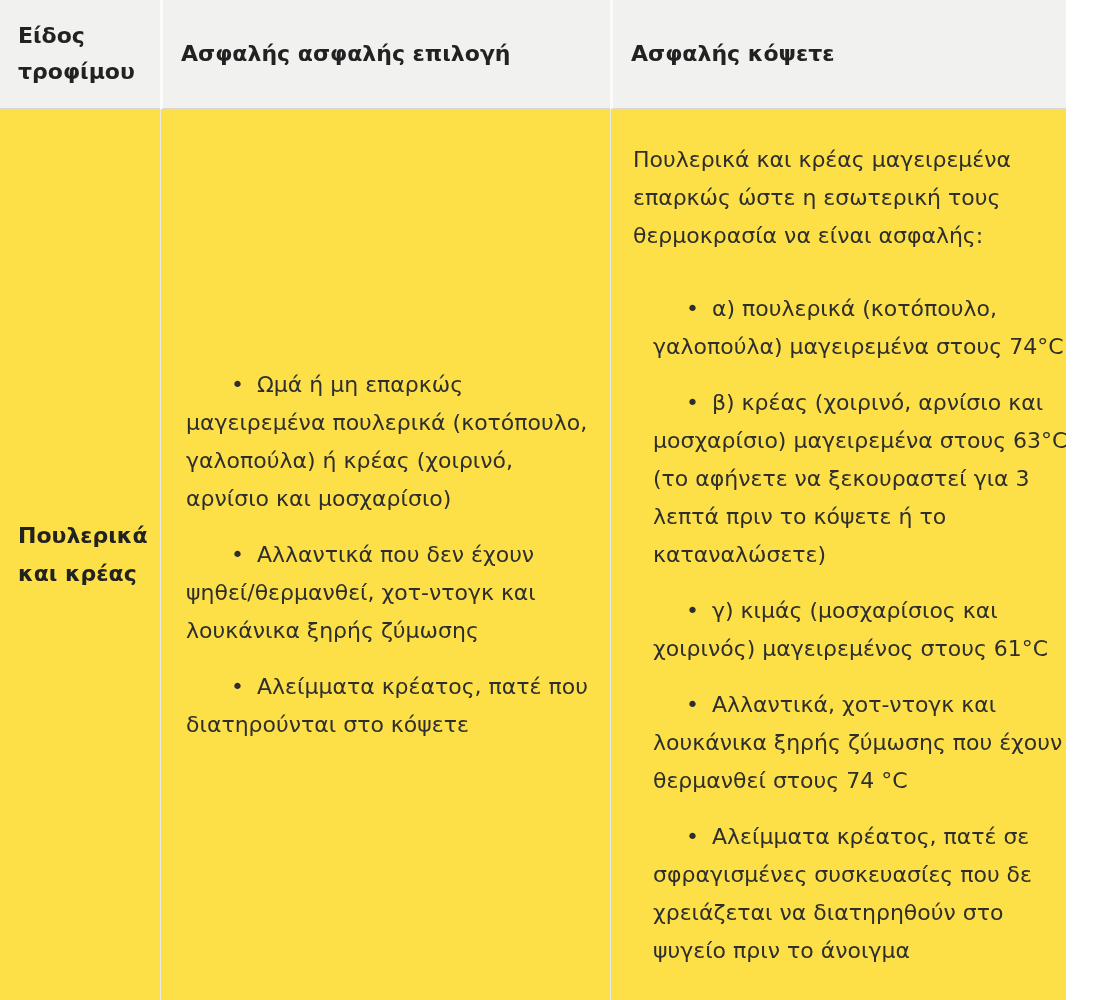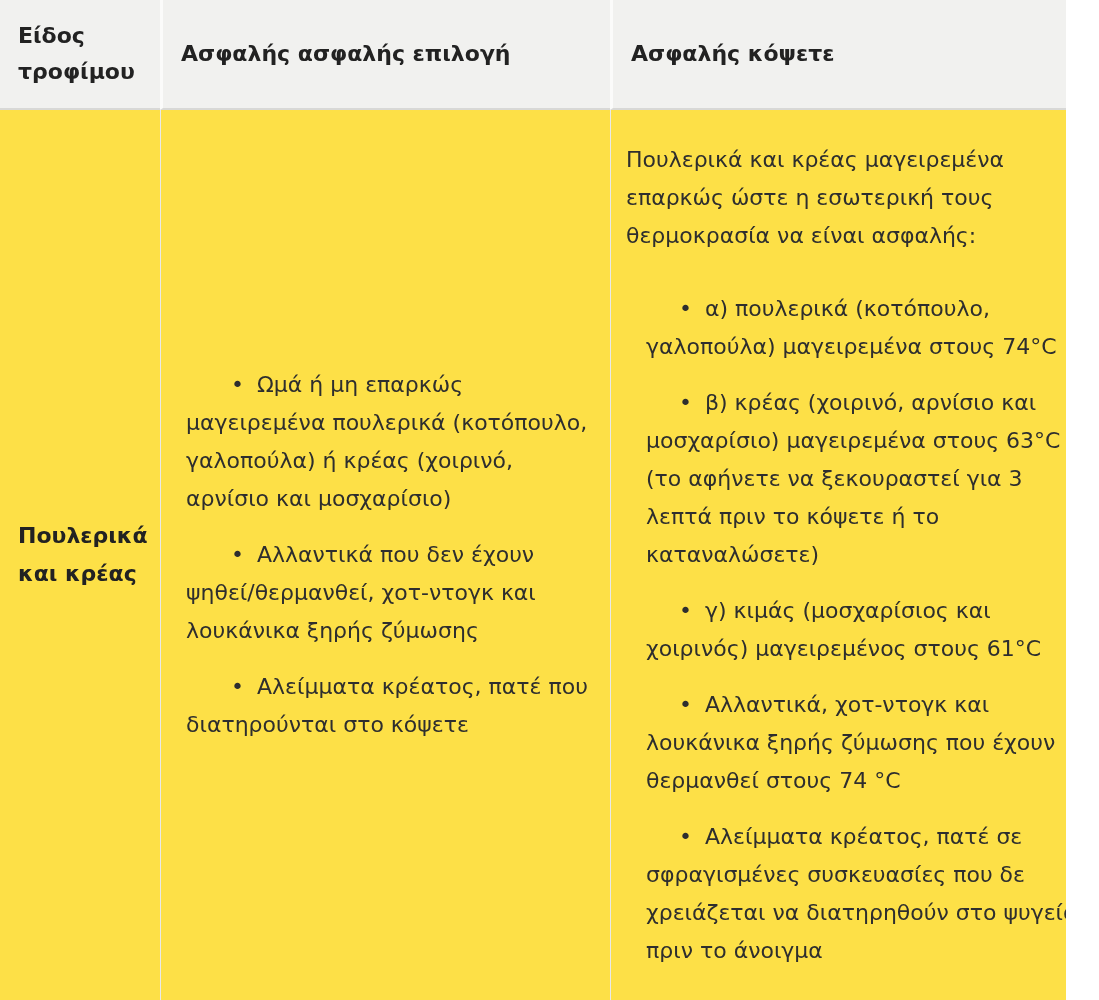--- a/index.html
+++ b/index.html
@@ -46,21 +46,21 @@
   tbody td + td { border-left: 1px solid #e9e9e7; }
 
   td.cell-food {
     font-weight: bold;
     color: #222222;
     padding-left: 18px;
     padding-right: 10px;
     margin-left: 37px;
   }
   td.cell-less-safe { padding-left: 25px; padding-right: 22px; }
-  td.cell-safe      { padding-left: 15px; padding-right: 22px; }
+  td.cell-safe      { padding-left: 22px; padding-right: 22px; }
 
   p.intro { margin: 0; }
 
   ul.blist {
     list-style: none;
     margin: 0;
     padding: 0;
   }
   ul.l3 { margin-top: 35px; margin-left: 20px; }
   ul.blist li {

